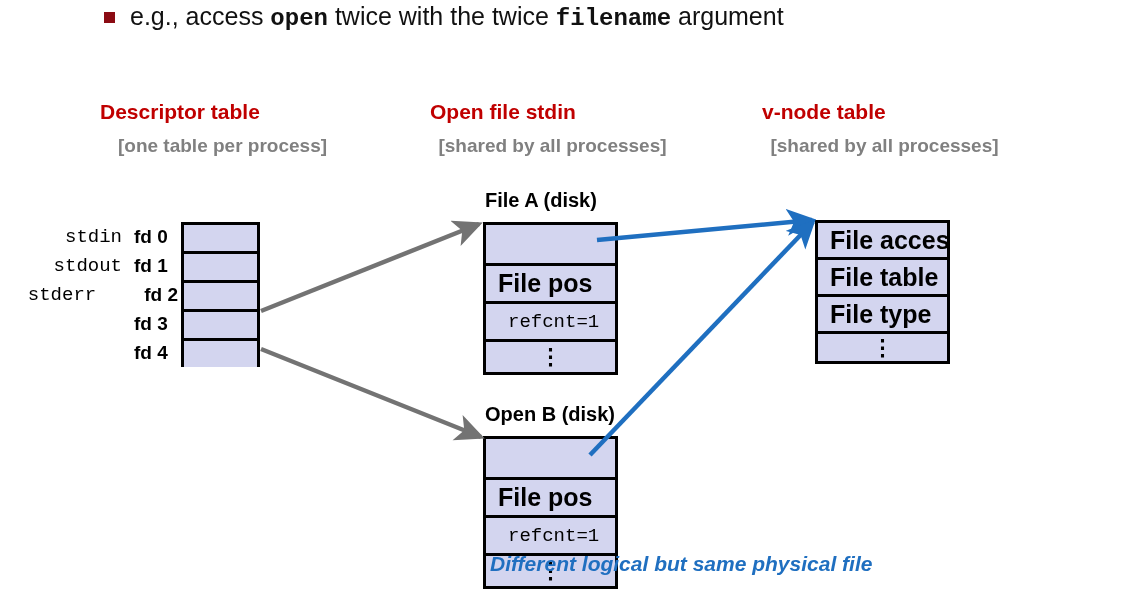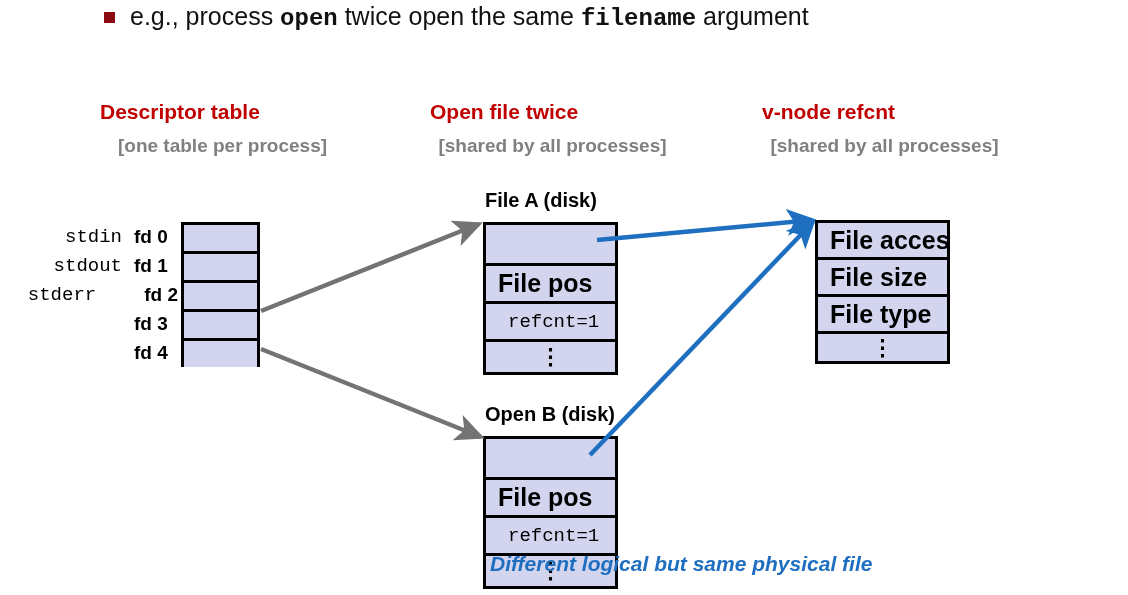--- a/index.html
+++ b/index.html
@@ -140,30 +140,30 @@
     left: 0; top: 0;
     width: 1128px; height: 595px;
     pointer-events: none;
   }
 </style>
 </head>
 <body>
 
 <div class="abs" id="bullet-line">
   <div id="bullet-marker"></div>
-  <div id="bullet-text"><span>e.g., process </span><span class="mono">open</span><span> twice open the same </span><span class="mono">filename</span><span> argument</span></div>
+  <div id="bullet-text"><span>e.g., access </span><span class="mono">open</span><span> twice with the twice </span><span class="mono">filename</span><span> argument</span></div>
 </div>
 
 <div class="abs col-title" style="left:100px; top:100px; width:245px;">Descriptor table</div>
 <div class="abs col-sub" style="left:80px; top:135px; width:285px;">[one table per process]</div>
 
-<div class="abs col-title" style="left:430px; top:100px; width:245px;">Open file twice</div>
+<div class="abs col-title" style="left:430px; top:100px; width:245px;">Open file stdin</div>
 <div class="abs col-sub" style="left:405px; top:135px; width:295px;">[shared by all processes]</div>
 
-<div class="abs col-title" style="left:762px; top:100px; width:245px;">v-node refcnt</div>
+<div class="abs col-title" style="left:762px; top:100px; width:245px;">v-node table</div>
 <div class="abs col-sub" style="left:737px; top:135px; width:295px;">[shared by all processes]</div>
 
 <div class="fd-row" style="left:40px; top:222px; width:138px;">
   <span class="std-name">stdin</span>
   <span class="fd-name">fd 0</span>
 </div>
 <div class="fd-row" style="left:40px; top:251px; width:138px;">
   <span class="std-name">stdout</span>
   <span class="fd-name">fd 1</span>
 </div>
@@ -199,21 +199,21 @@
 <div class="abs file-label" style="left:485px; top:403px;">Open B (disk)</div>
 <div class="abs tbl" id="file-b-table" style="left:483px; top:436px; width:135px; height:153px;">
   <div class="cell empty" style="height:41px;"></div>
   <div class="cell lbl" style="height:38px;">File pos</div>
   <div class="cell mono" style="height:38px;">refcnt=1</div>
   <div class="cell dots" style="height:30px;">⋮</div>
 </div>
 
 <div class="abs tbl" id="vnode-table" style="left:815px; top:220px; width:135px; height:144px;">
   <div class="cell lbl" style="height:37px;">File access</div>
-  <div class="cell lbl" style="height:37px;">File size</div>
+  <div class="cell lbl" style="height:37px;">File table</div>
   <div class="cell lbl" style="height:37px;">File type</div>
   <div class="cell dots" style="height:27px;">⋮</div>
 </div>
 
 <div class="abs" id="caption" style="left:490px; top:552px;">Different logical but same physical file</div>
 
 <svg id="arrows" viewBox="0 0 1128 595">
   <defs>
     <marker id="gray-head" markerWidth="7" markerHeight="7" refX="5.6" refY="3" orient="auto" markerUnits="strokeWidth">
       <path d="M0,0 L6.5,3 L0,6 L1.6,3 Z" fill="#737373"></path>

